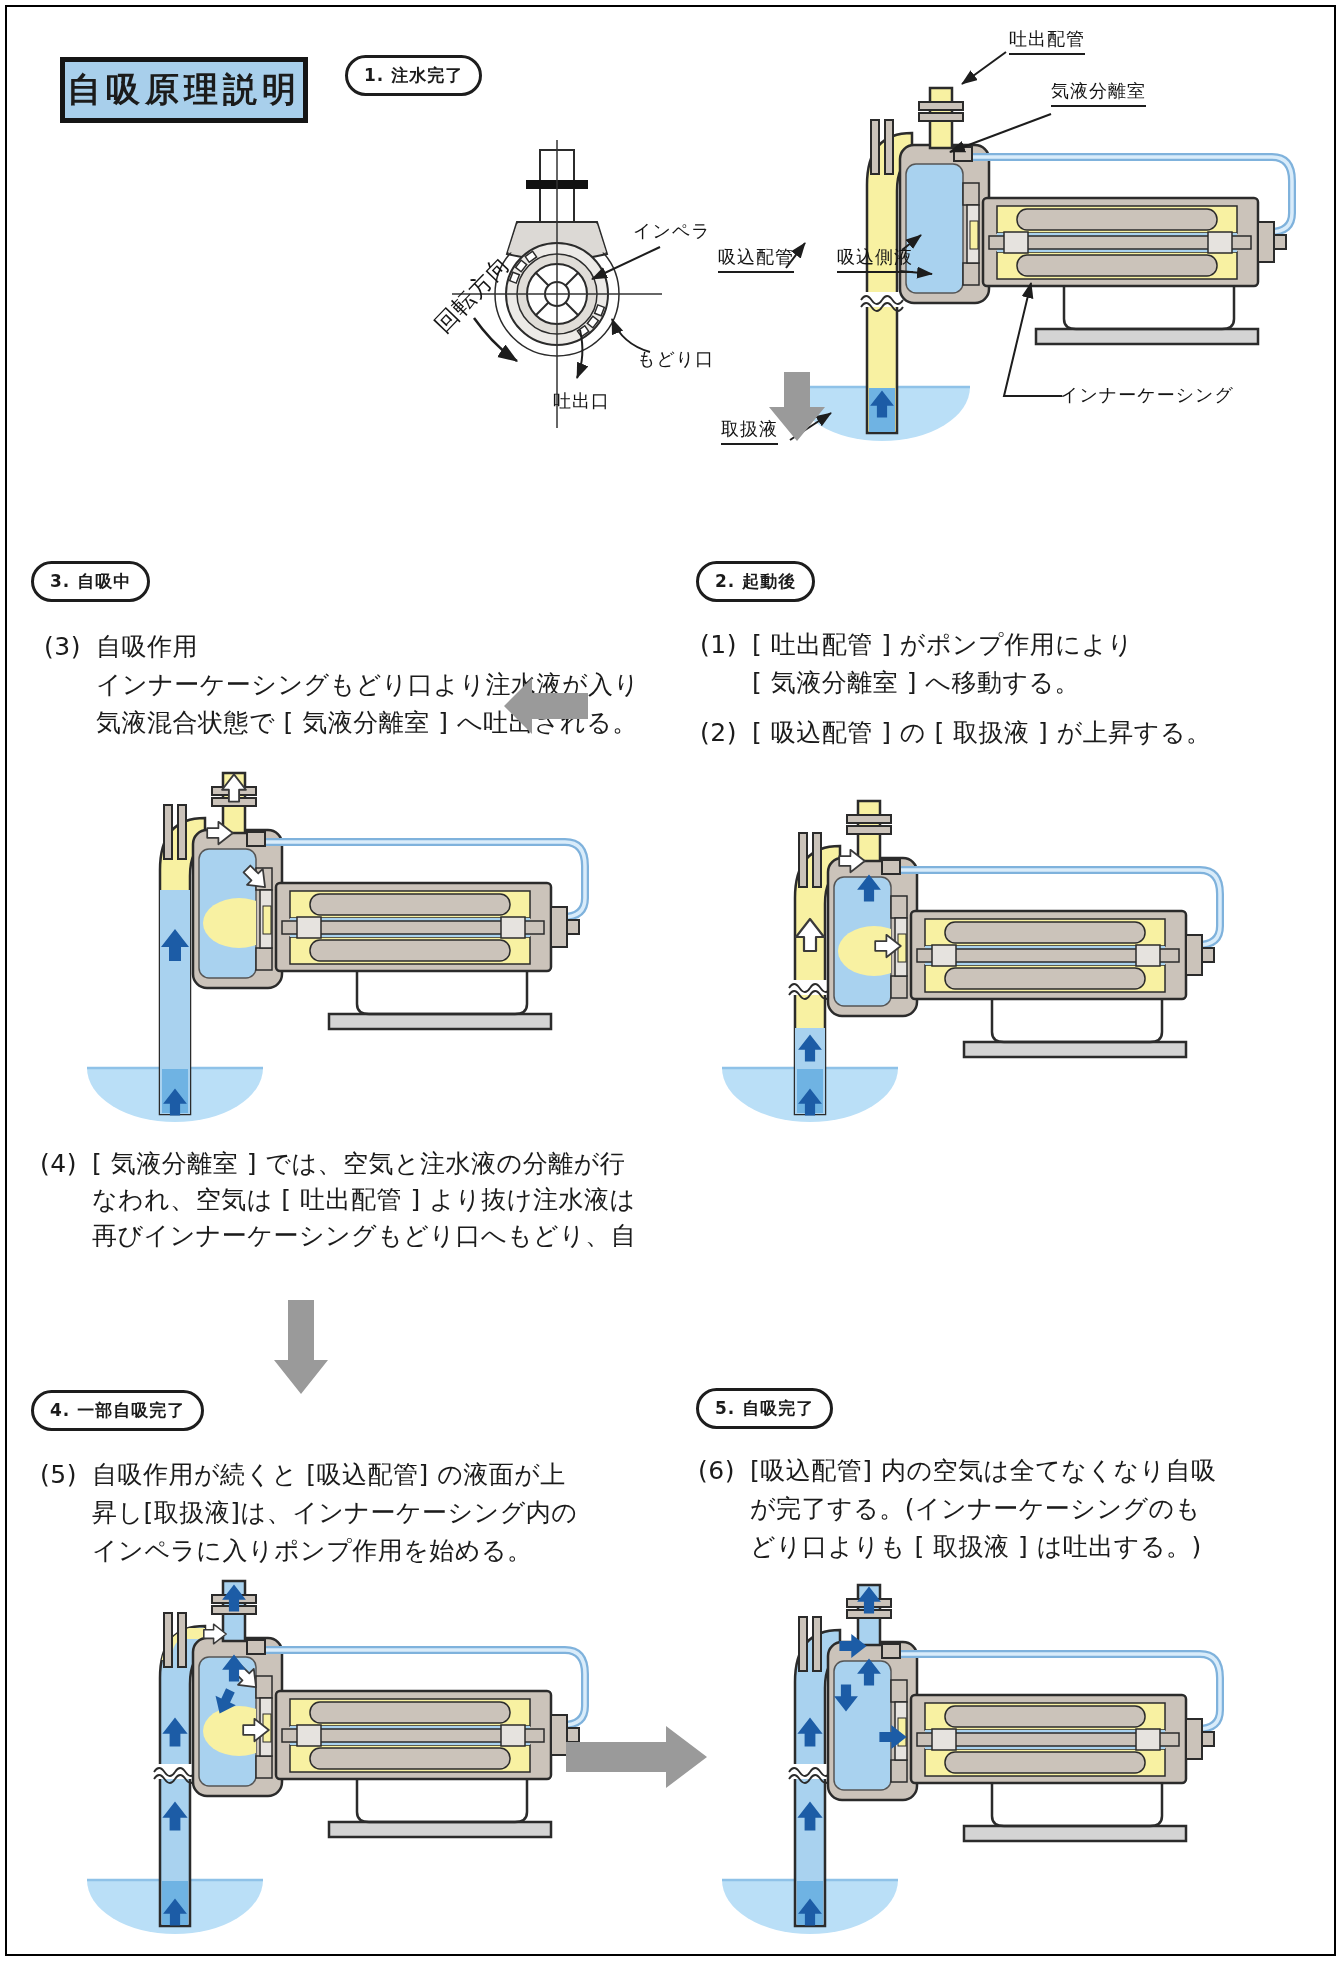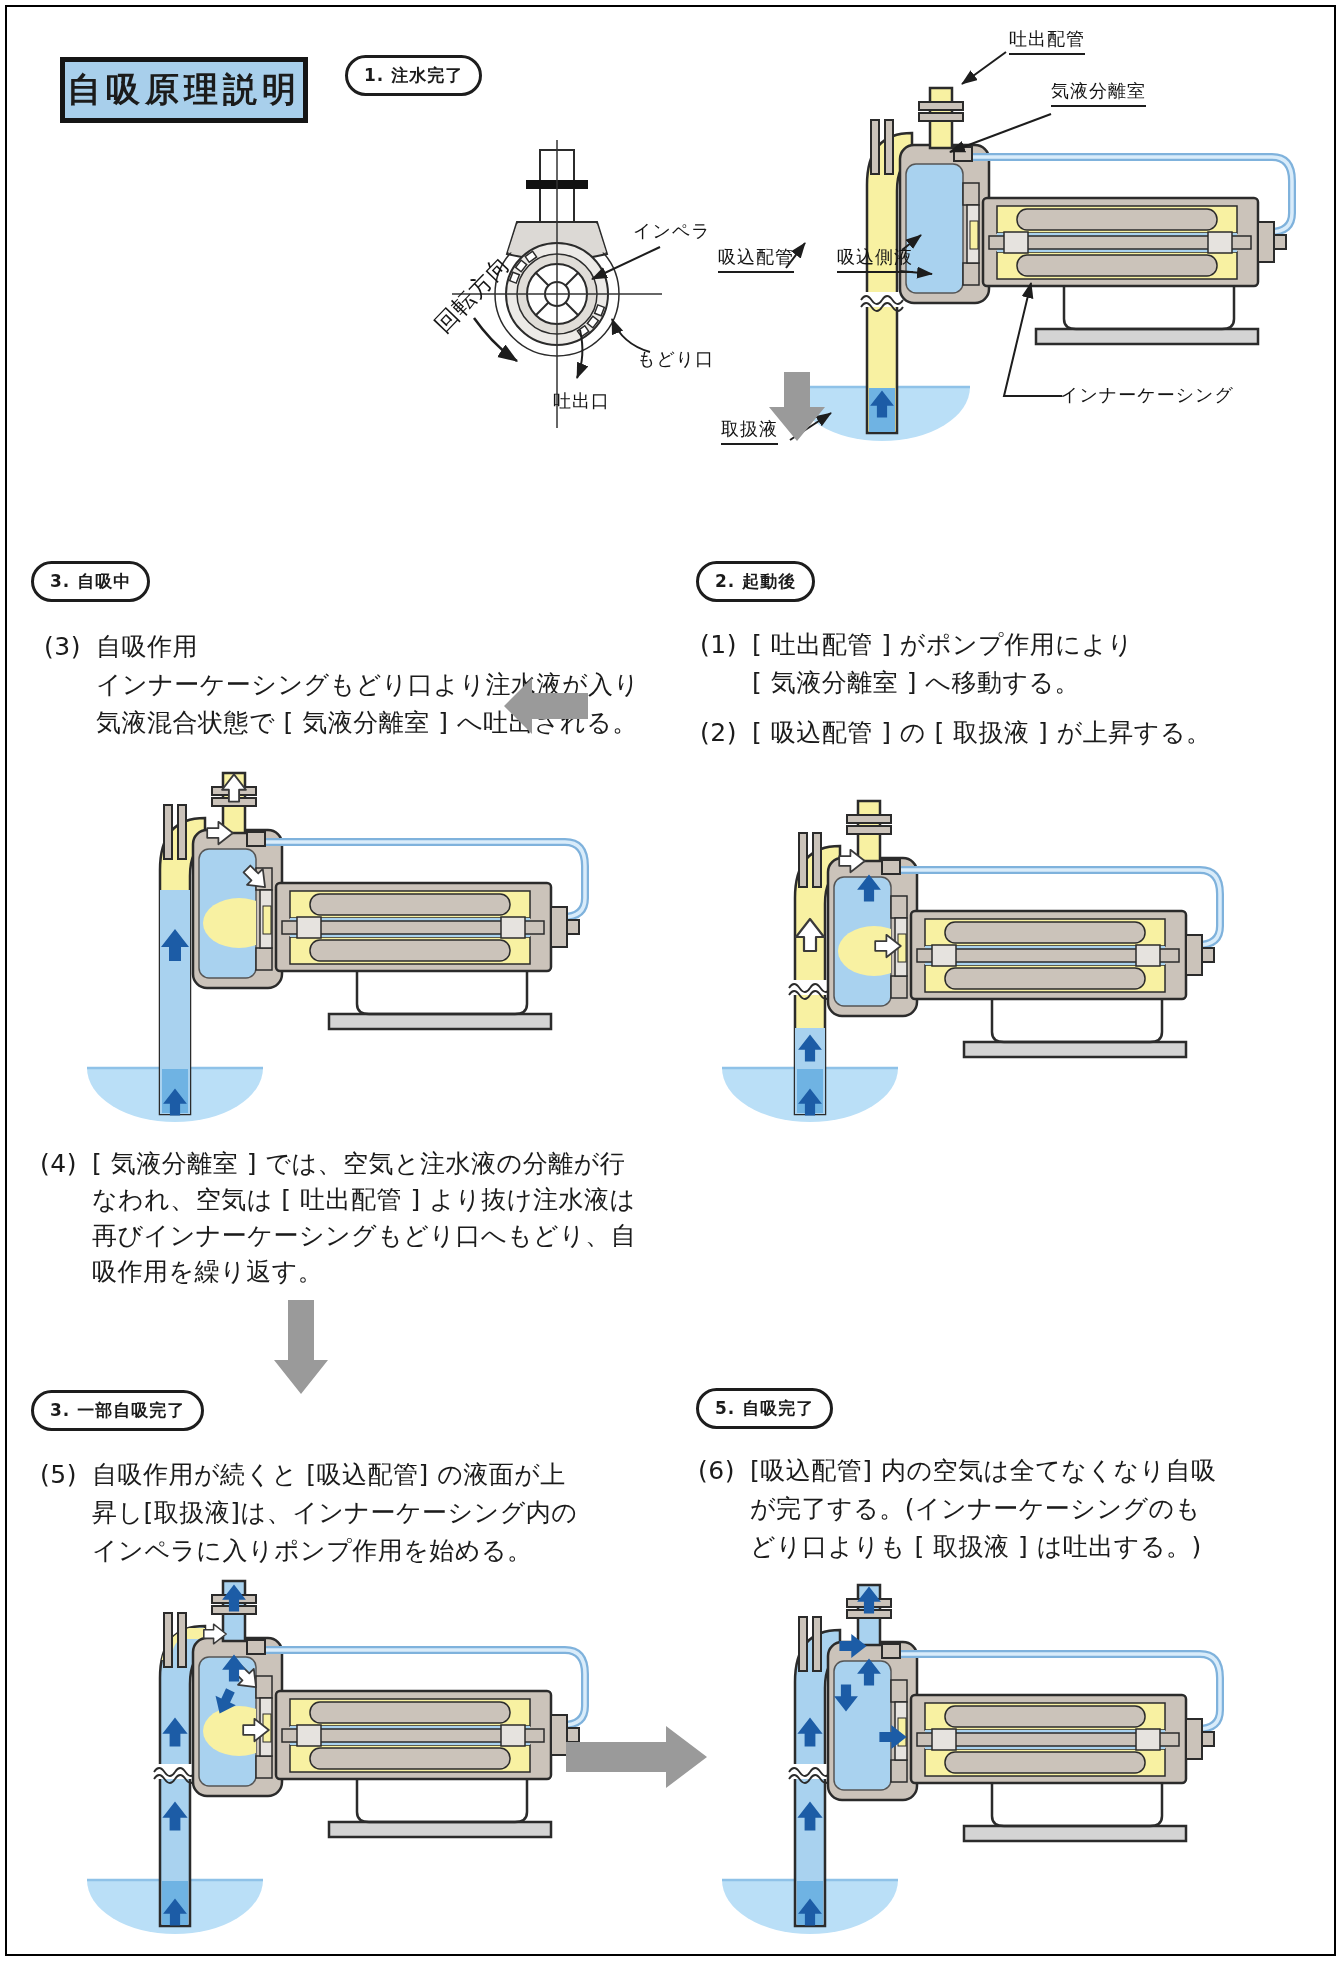--- a/index.html
+++ b/index.html
@@ -24,21 +24,21 @@
 <body>
 
 <div id="page" style="--titlebg: #A8CFEB;">
   <div class="frame"></div>
 
   <div class="title-box">自吸原理説明</div>
 
   <div class="pill" style="left:345px;top:55px;">1. 注水完了</div>
   <div class="pill" style="left:696px;top:561px;">2. 起動後</div>
   <div class="pill" style="left:31px;top:561px;">3. 自吸中</div>
-  <div class="pill" style="left:31px;top:1390px;">3. 一部自吸完了</div>
+  <div class="pill" style="left:31px;top:1390px;">4. 一部自吸完了</div>
   <div class="pill" style="left:696px;top:1388px;">5. 自吸完了</div>
 
   <div id="frontview" class="pumpbox" style="left:420px;top:130px;width:280px;height:300px;">
       <svg style="left:0;top:0;" width="100%" height="100%" viewBox="420 130 280 300">
         <path d="M 517 222 L 597 222 L 607 254 Q 557 266 507 254 Z" fill="#DCD9D5" stroke="#2B2B2B" stroke-width="2"></path>
         <rect x="540" y="150" width="34" height="72" fill="#fff" stroke="#2B2B2B" stroke-width="2"></rect>
         <rect x="526" y="180" width="62" height="9" fill="#111"></rect>
         <circle cx="557" cy="294" r="62" fill="none" stroke="#2B2B2B" stroke-width="1.5"></circle>
         <path d="M 517 224 L 597 224 L 606 252 Q 557 263 508 252 Z" fill="#DCD9D5"></path>
         <circle cx="557" cy="294" r="51" fill="#ECEAE7" stroke="#2B2B2B" stroke-width="2"></circle>
@@ -443,21 +443,20 @@
         <div>インナーケーシングもどり口より注水液が入り</div>
         <div>気液混合状態で [ 気液分離室 ] へ吐出される。</div>
       </div>
   </div>
   <div class="txt" style="left:40px;top:1146px;line-height:36px;">
     <div class="num">(4)</div>
     <div class="lines">
         <div>[ 気液分離室 ] では、空気と注水液の分離が行</div>
         <div>なわれ、空気は [ 吐出配管 ] より抜け注水液は</div>
         <div>再びインナーケーシングもどり口へもどり、自</div>
-        <div>吸作用を繰り返す。</div>
       </div>
   </div>
   <div class="txt" style="left:40px;top:1456px;">
     <div class="num">(5)</div>
     <div class="lines">
         <div>自吸作用が続くと [吸込配管] の液面が上</div>
         <div>昇し[取扱液]は、インナーケーシング内の</div>
         <div>インペラに入りポンプ作用を始める。</div>
       </div>
   </div>

